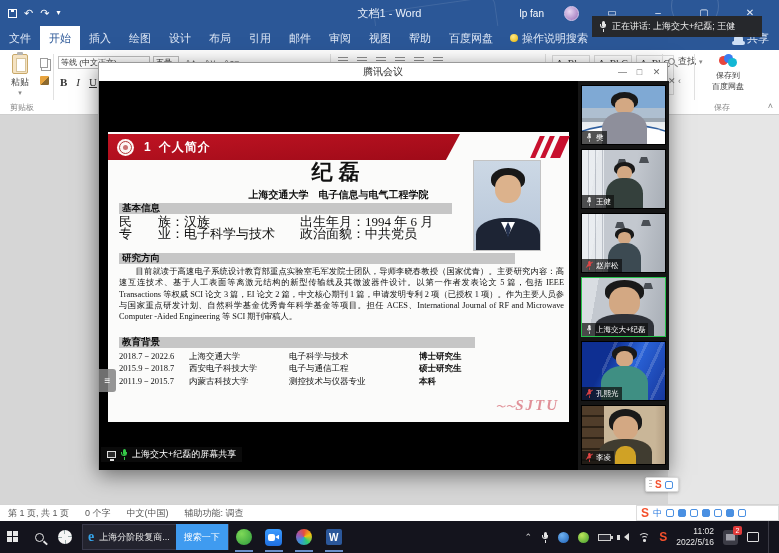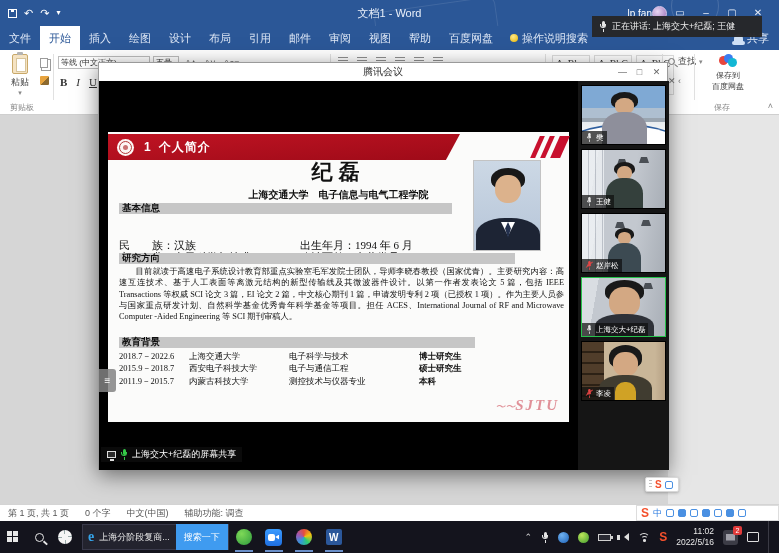--- a/index.html
+++ b/index.html
@@ -8,21 +8,21 @@
 
   
   .titlebar { position:absolute; left:0; top:0; width:779px; height:26px; background:#2b5797; color:#fff; display:flex; align-items:center; z-index:5; overflow:hidden;}
   .titlebar::before { content:""; position:absolute; right:60px; top:-18px; width:46px; height:46px; border:1px solid rgba(255,255,255,.14); border-radius:50%; }
   .titlebar::after  { content:""; position:absolute; right:280px; top:4px; width:120px; height:60px; border:1px solid rgba(255,255,255,.10); border-radius:8px; transform:rotate(-8deg); }
   .qat { display:flex; align-items:center; gap:7px; padding-left:8px; font-size:11px; }
   .qat-save { width:9px; height:9px; border:1.5px solid #fff; position:relative; }
   .qat-save::after { content:""; position:absolute; left:2px; top:-1px; width:3px; height:3px; background:#fff; }
   .qat span.arr { font-size:11px; line-height:1; }
   .tb-title { position:absolute; left:50%; transform:translateX(-50%); font-size:11px; color:#eaf0fa; white-space:nowrap; }
-  .tb-right { margin-left:auto; display:flex; align-items:center; gap:0; padding-right:8px; font-size:10px; }
+  .tb-right { margin-left:auto; display:flex; align-items:center; gap:20px; padding-right:16px; font-size:10px; }
   .avatar { width:15px; height:15px; border-radius:50%; background:radial-gradient(circle at 35% 35%, #e8d7f2, #b08cc9 70%, #7d5c99); border:1px solid #d9c7ea; }
   .wctl { width:26px; text-align:center; font-size:10px; line-height:26px; color:#e8eef8; }
 
   
   .tabsrow { position:absolute; left:0; top:26px; width:779px; height:24px; background:#2b5797; display:flex; align-items:stretch; color:#dfe8f6; font-size:11px; z-index:5;justify-content:space-between; }
   .tab { padding:0 9px; line-height:24px; white-space:nowrap; }
   .tab.active { background:#fff; color:#2b5797; }
   .tellme { display:flex; align-items:center; gap:4px; padding:0 8px; }
   .bulb { width:8px; height:8px; border-radius:50%; background:radial-gradient(circle at 40% 35%, #ffe98a, #e8b400); }
   .share-tab { margin-left:auto; display:flex; align-items:center; gap:4px; padding:0 10px; }
@@ -91,21 +91,21 @@
   .s-photo { position:absolute; left:365px; top:28px; width:68px; height:91px; background:linear-gradient(#ccd8e5,#b6c5d8); border:1px solid #c3c3c3; overflow:hidden; }
   .ph-hair { position:absolute; left:17px; top:7px; width:34px; height:22px; background:#181818; border-radius:50% 50% 42% 42%; }
   .ph-face { position:absolute; left:21px; top:14px; width:26px; height:28px; background:#dcb28c; border-radius:46%; }
   .ph-suit { position:absolute; left:2px; bottom:-4px; width:64px; height:36px; background:#1d2434; border-radius:45% 45% 0 0; }
   .ph-shirt { position:absolute; left:27px; bottom:14px; width:14px; height:14px; background:#fff; clip-path:polygon(50% 100%,0 0,100% 0); }
   .ph-tie { position:absolute; left:31px; bottom:12px; width:6px; height:16px; background:#23304d; clip-path:polygon(50% 0,100% 40%,50% 100%,0 40%); }
   .s-h { position:absolute; background:#c6c6c6; height:11px; font-size:9.5px; font-weight:bold; line-height:11px; padding-left:3px; }
   .s-h.h1 { left:11px; top:71px; width:333px; }
   .s-h.h2 { left:11px; top:121px; width:396px; }
   .s-h.h3 { left:11px; top:205px; width:356px; }
-  .s-basic { position:absolute; left:11px; top:84px; width:348px; font-size:11px; line-height:12.3px;margin-top:23px; }
+  .s-basic { position:absolute; left:11px; top:84px; width:348px; font-size:13px; line-height:12.3px; }
   .s-basic .row { display:flex; }
   .s-basic .l { width:52%; } .s-basic .r { width:48%; }
   .s-research { position:absolute; left:11px; top:134px; width:445px; font-size:8.3px; line-height:11.3px; text-align:justify; text-indent:2em; }
   .s-edu { position:absolute; left:11px; top:218px; width:450px; font-size:8.5px; line-height:12.3px; }
   .s-edu .row { display:flex; }
   .s-edu .c1 { width:70px; } .s-edu .c2 { width:100px; } .s-edu .c3 { width:130px; }
   .s-edu .c4 { font-weight:bold; }
   .watermark { position:absolute; right:10px; bottom:8px; color:rgba(198,38,54,.5); font-size:15px; font-weight:bold; font-style:italic; letter-spacing:2px;margin-top:40px; }
   .watermark small { font-size:10px; letter-spacing:0; font-weight:normal; }
 
@@ -464,20 +464,34 @@
       <span class="tlabel">
         <span class="mic">
             <i></i>
             <u></u>
             <s></s>
           </span>
         <span>上海交大+纪磊</span>
       </span>
     </div>
 
+    <div class="thumb sc-blue">
+      <i class="streak"></i>
+      <i class="hair" style="left:30px;top:4px;width:25px;height:15px;"></i>
+      <i class="head" style="left:34px;top:9px;width:17px;height:16px;"></i>
+      <i class="torso" style="left:19px;top:24px;width:47px;height:38px;background:#3f8f83;"></i>
+      <span class="tlabel">
+        <span class="mic off">
+            <i></i>
+            <u></u>
+            <s></s>
+          </span>
+        <span>孔熙光</span>
+      </span>
+    </div>
 
     <div class="thumb sc-room">
       <i class="shelf"></i>
       <i class="hair" style="left:27px;top:3px;width:33px;height:24px;"></i>
       <i class="head" style="left:31px;top:10px;width:25px;height:24px;"></i>
       <i class="torso" style="left:17px;top:33px;width:53px;height:29px;background:#403c30;"></i>
       <i class="torso" style="left:33px;top:40px;width:21px;height:22px;background:#d0a225;"></i>
       <span class="tlabel">
         <span class="mic off">
             <i></i>

